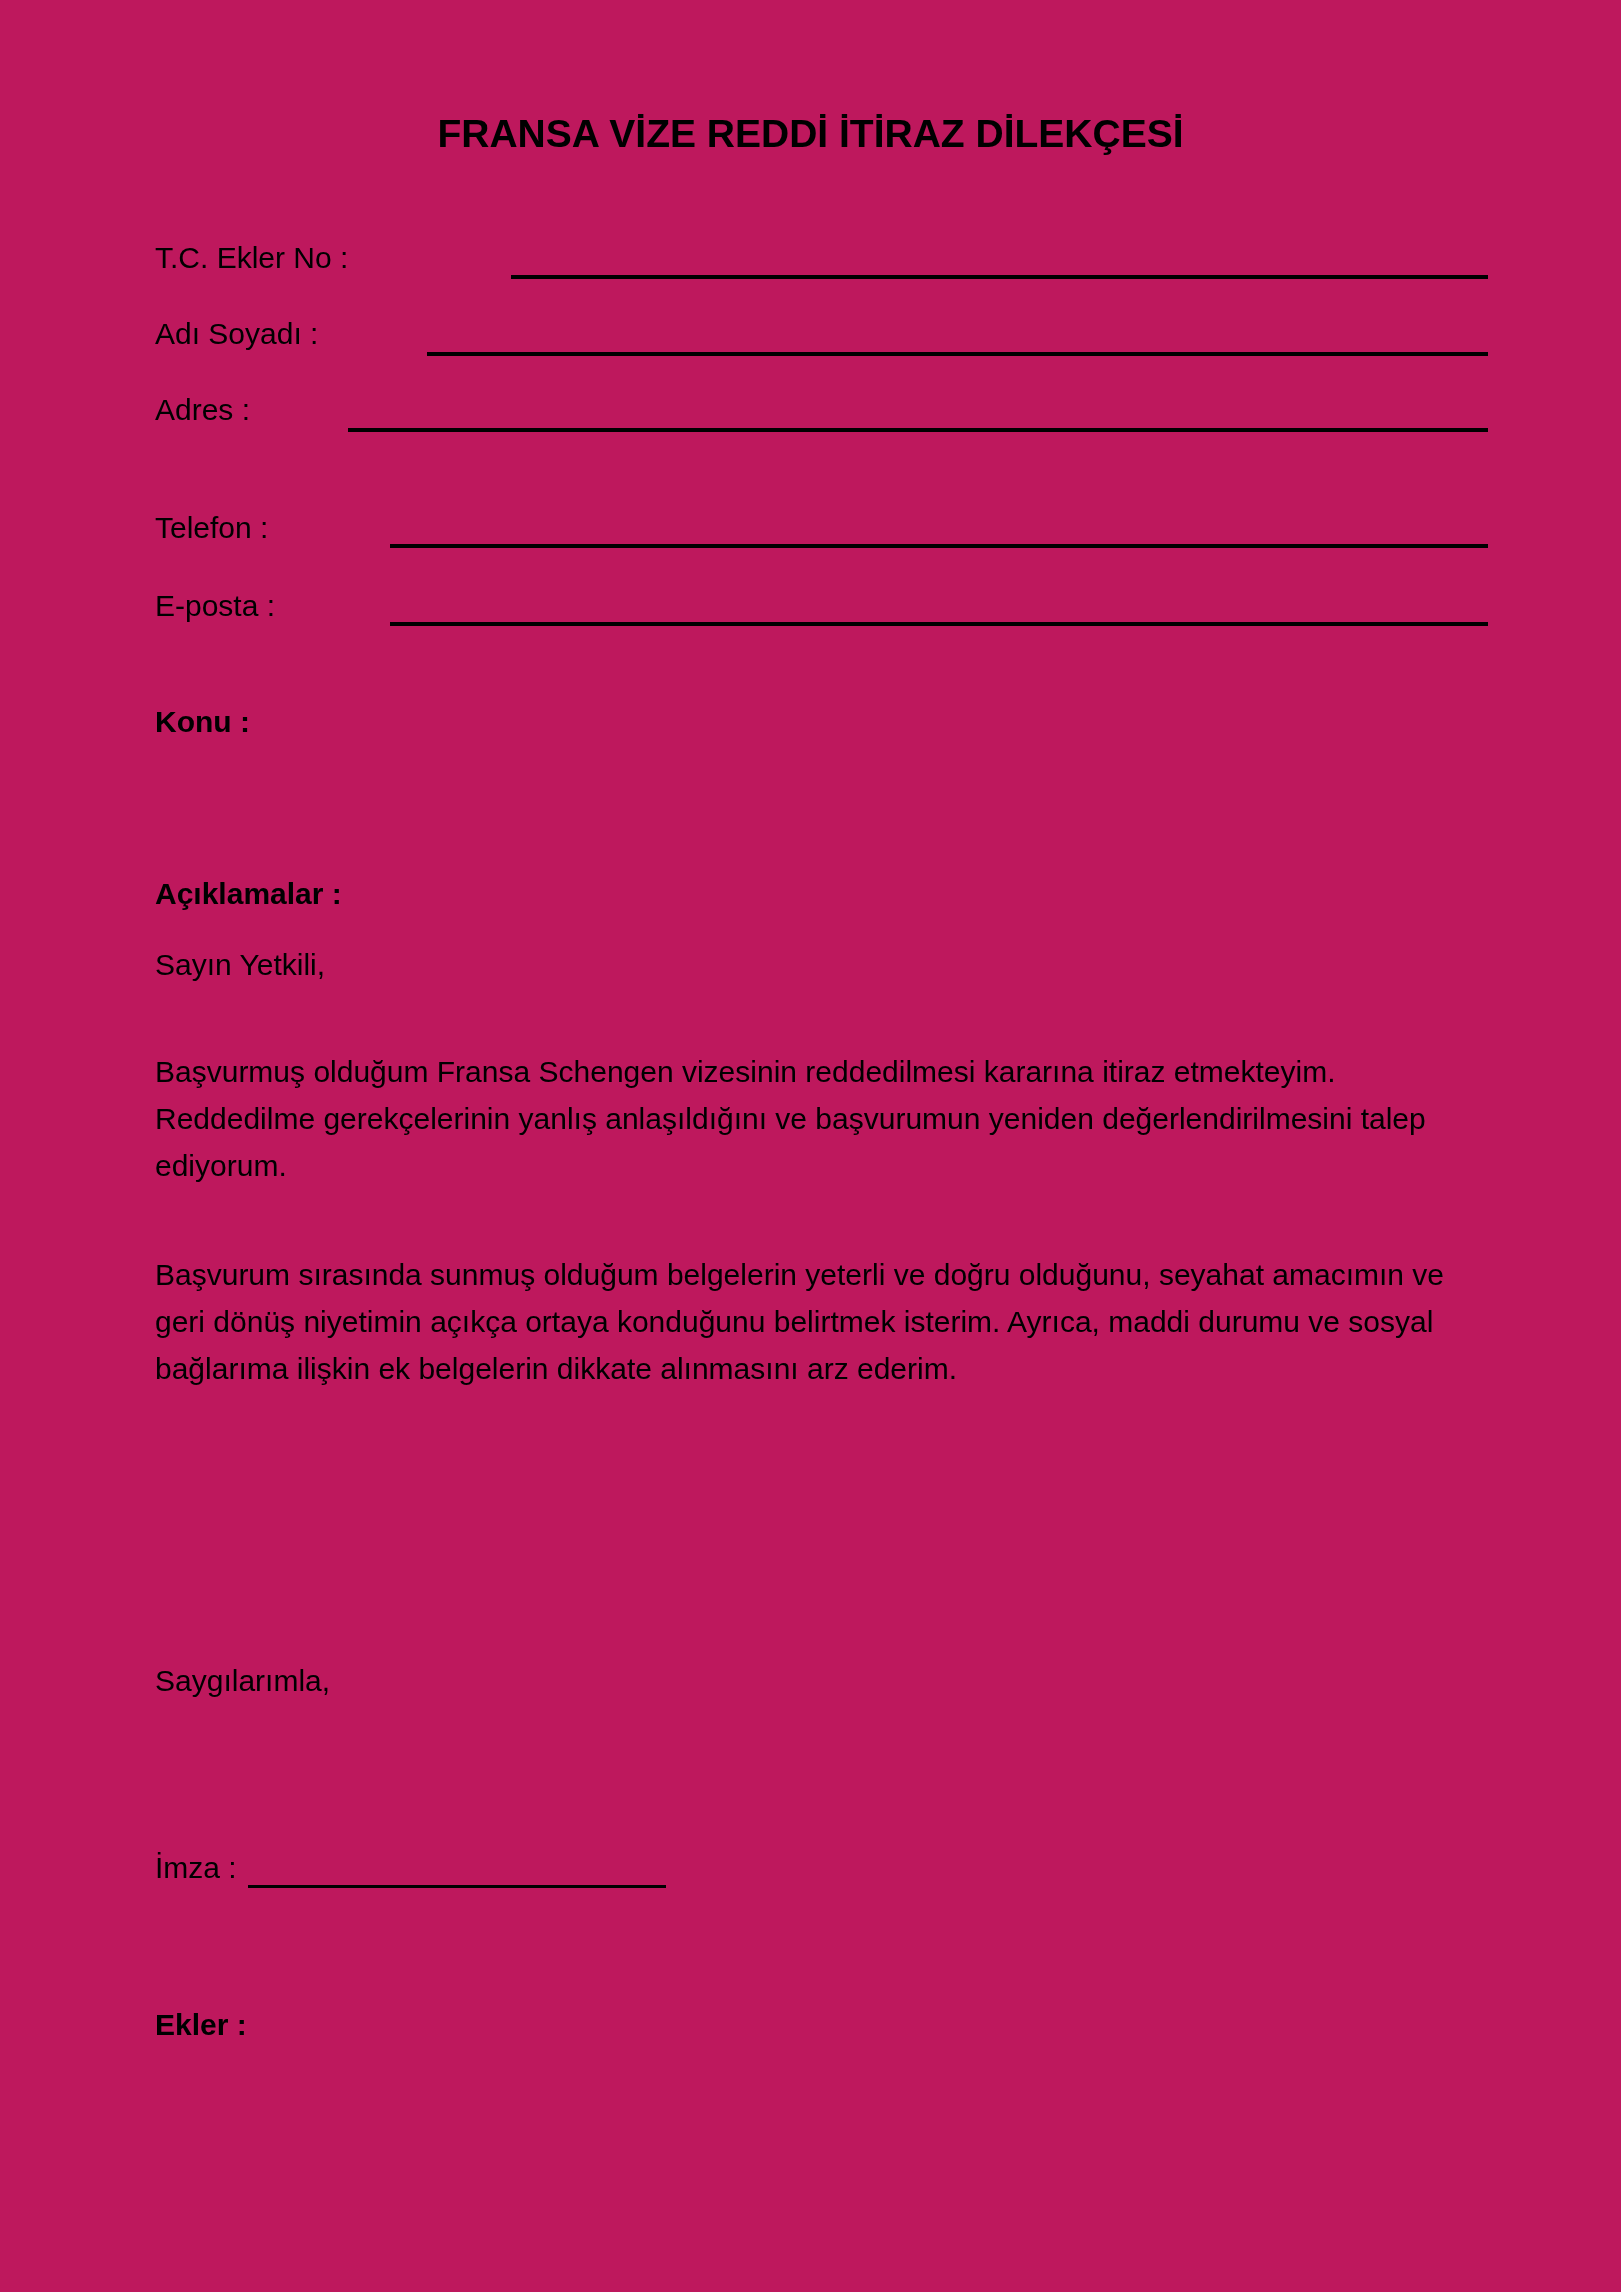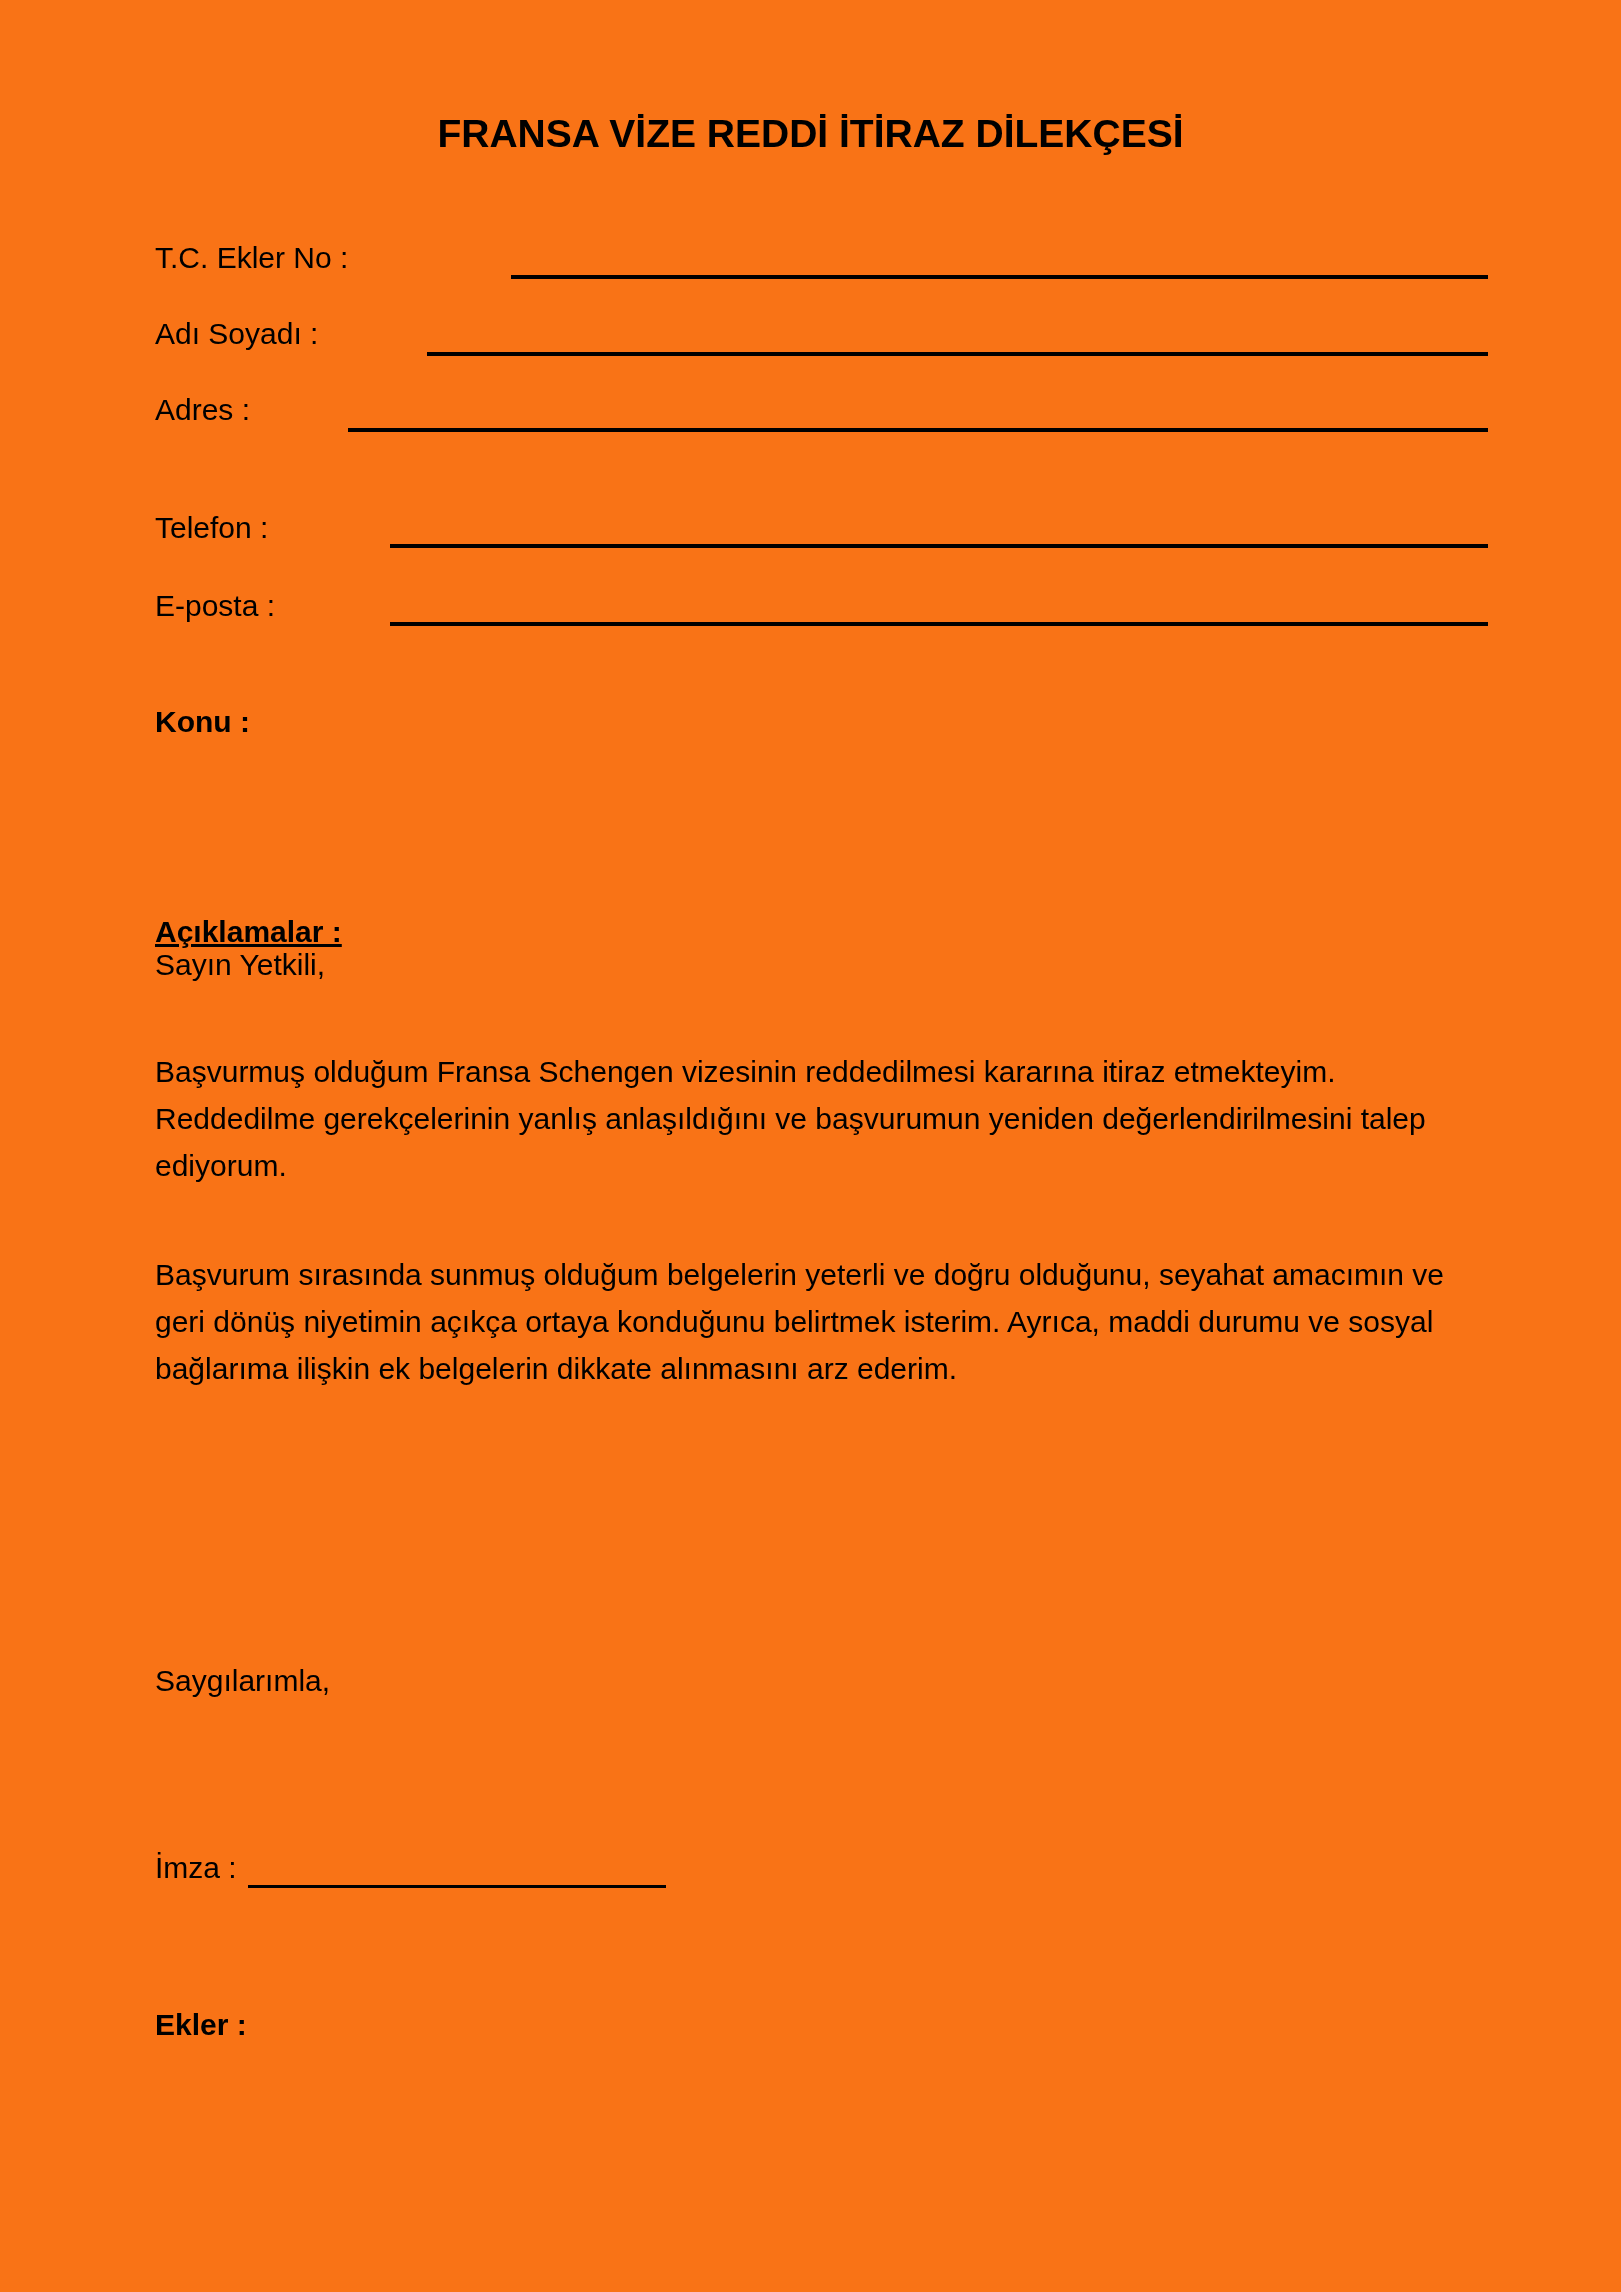--- a/index.html
+++ b/index.html
@@ -4,21 +4,21 @@
 <style>
   html, body {
     margin: 0;
     padding: 0;
     background: #ffffff;
   }
   .page {
     position: relative;
     width: 1621px;
     height: 2293px;
-    background: #f97316;
+    background: #be185d;
     color: #000000;
     font-family: "Liberation Sans", "DejaVu Sans", sans-serif;
     font-size: 30px;
     line-height: 47px;
     overflow: hidden;
   }
   .abs { position: absolute; }
   .doc-title {
     top: 110px;
     left: 0;
@@ -43,21 +43,21 @@
   .line-eposta  { top: 622px; left: 390px; right: 133px; }
 
   .label-kimlik  { top: 234px; }
   .label-adsoyad { top: 310px; }
   .label-adres   { top: 386px; }
   .label-telefon { top: 504px; }
   .label-eposta  { top: 582px; }
 
   .konu-heading        { top: 698px; }
   .konu-text           { top: 757px; }
-  .aciklamalar-heading { top: 908px; text-decoration: underline; }
+  .aciklamalar-heading { top: 870px; }
   .salutation          { top: 941px; }
 
   .para {
     left: 155px;
     width: 1313px;
     text-align: left;
   }
   .para-1 { top: 1048px; }
   .para-2 { top: 1251px; }
   .para-3 { top: 1450px; }

